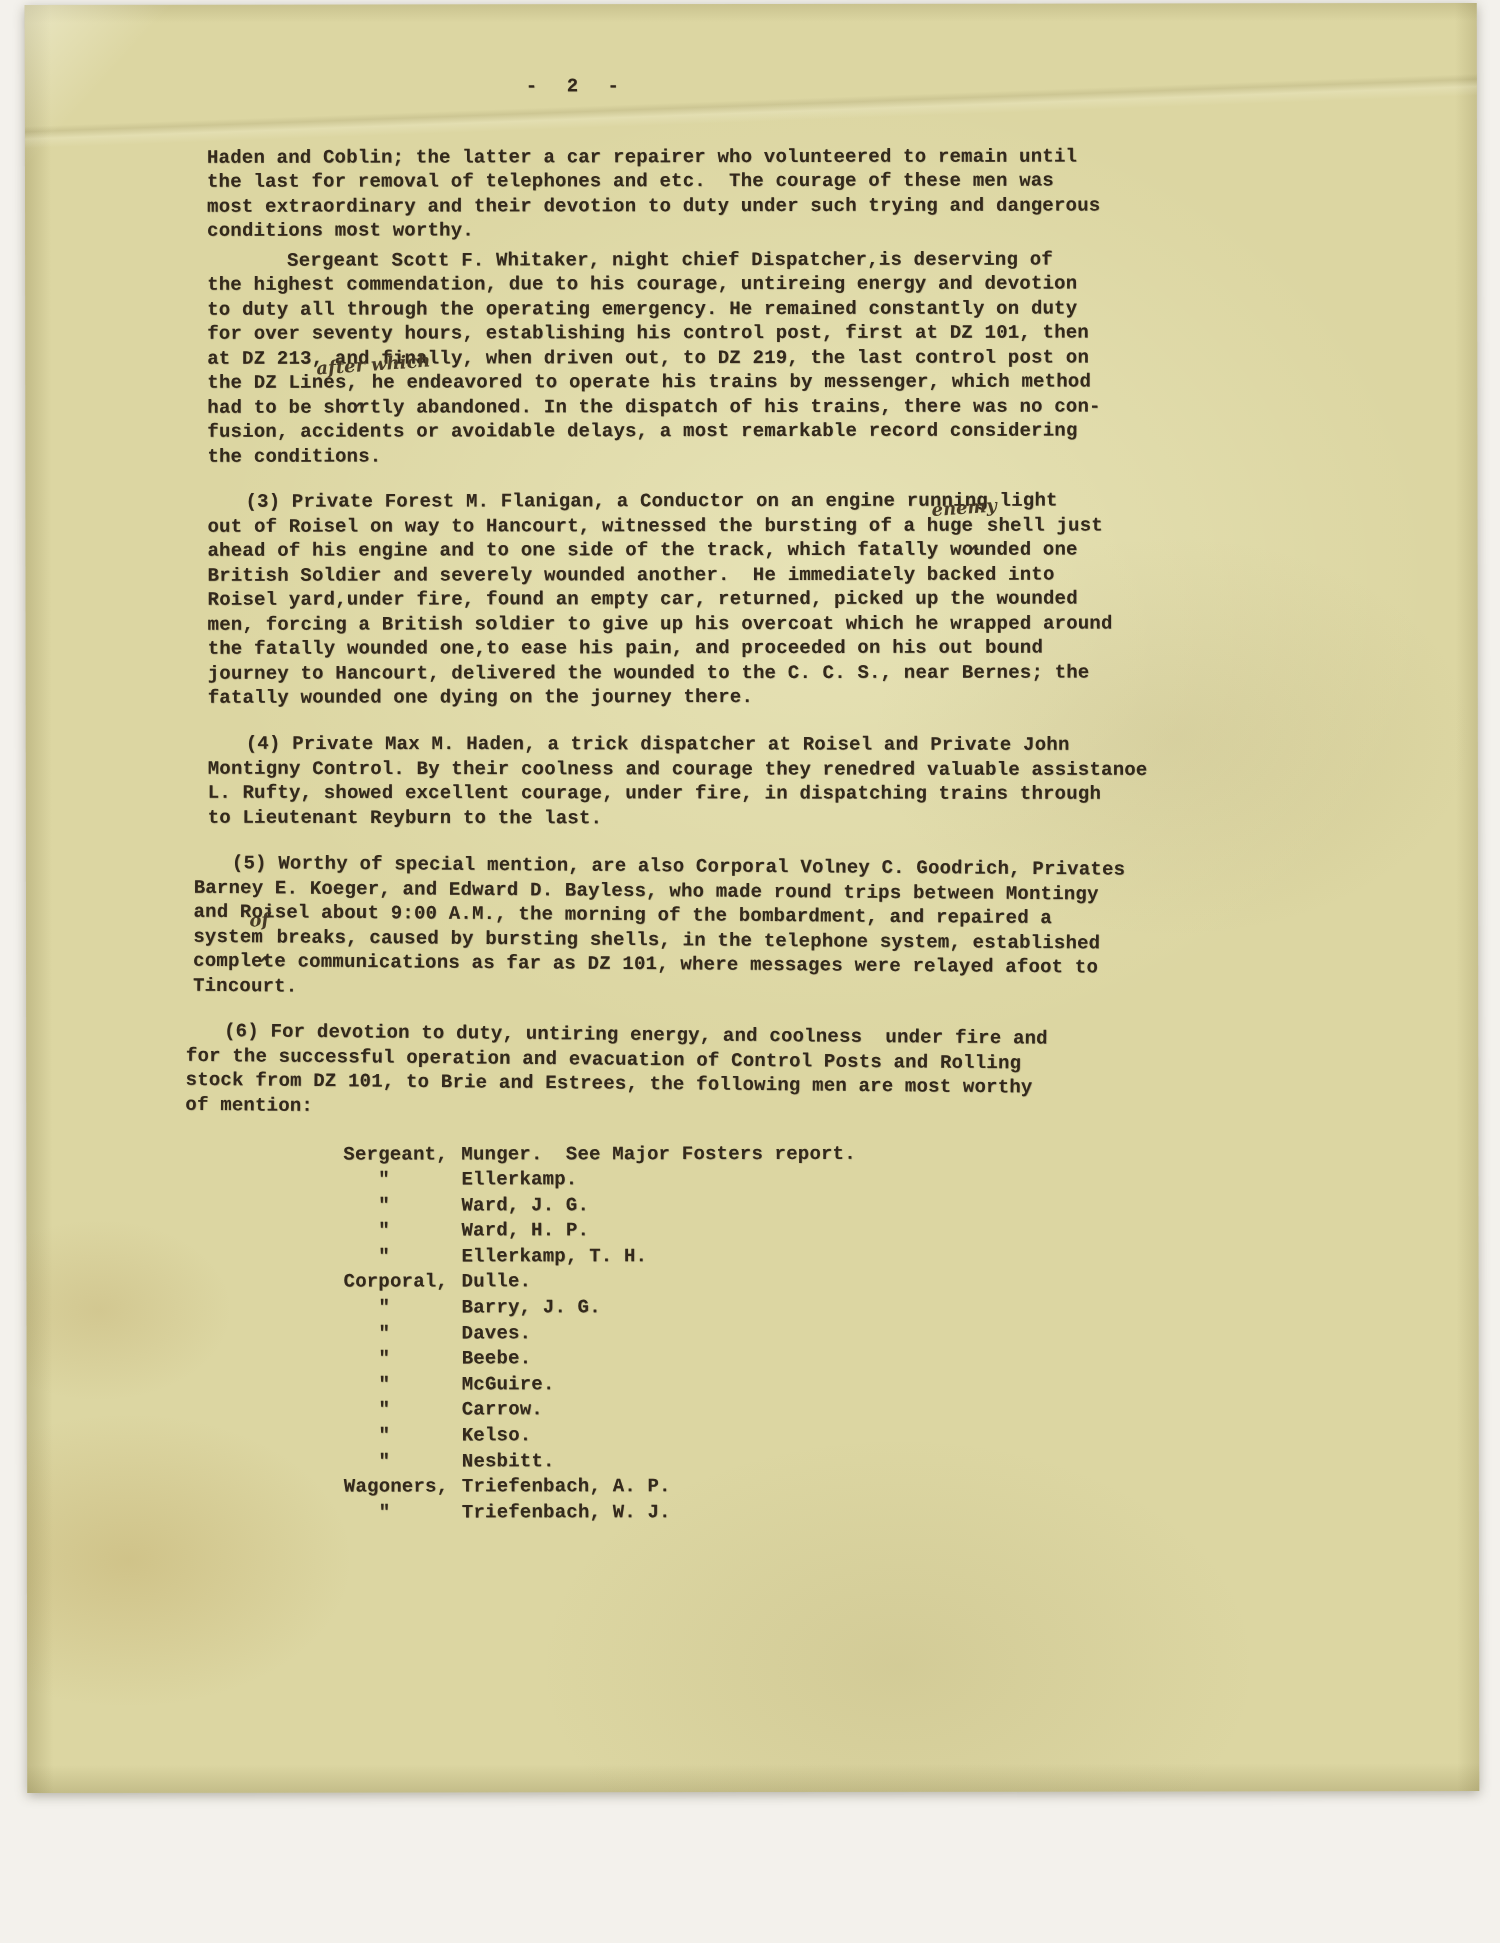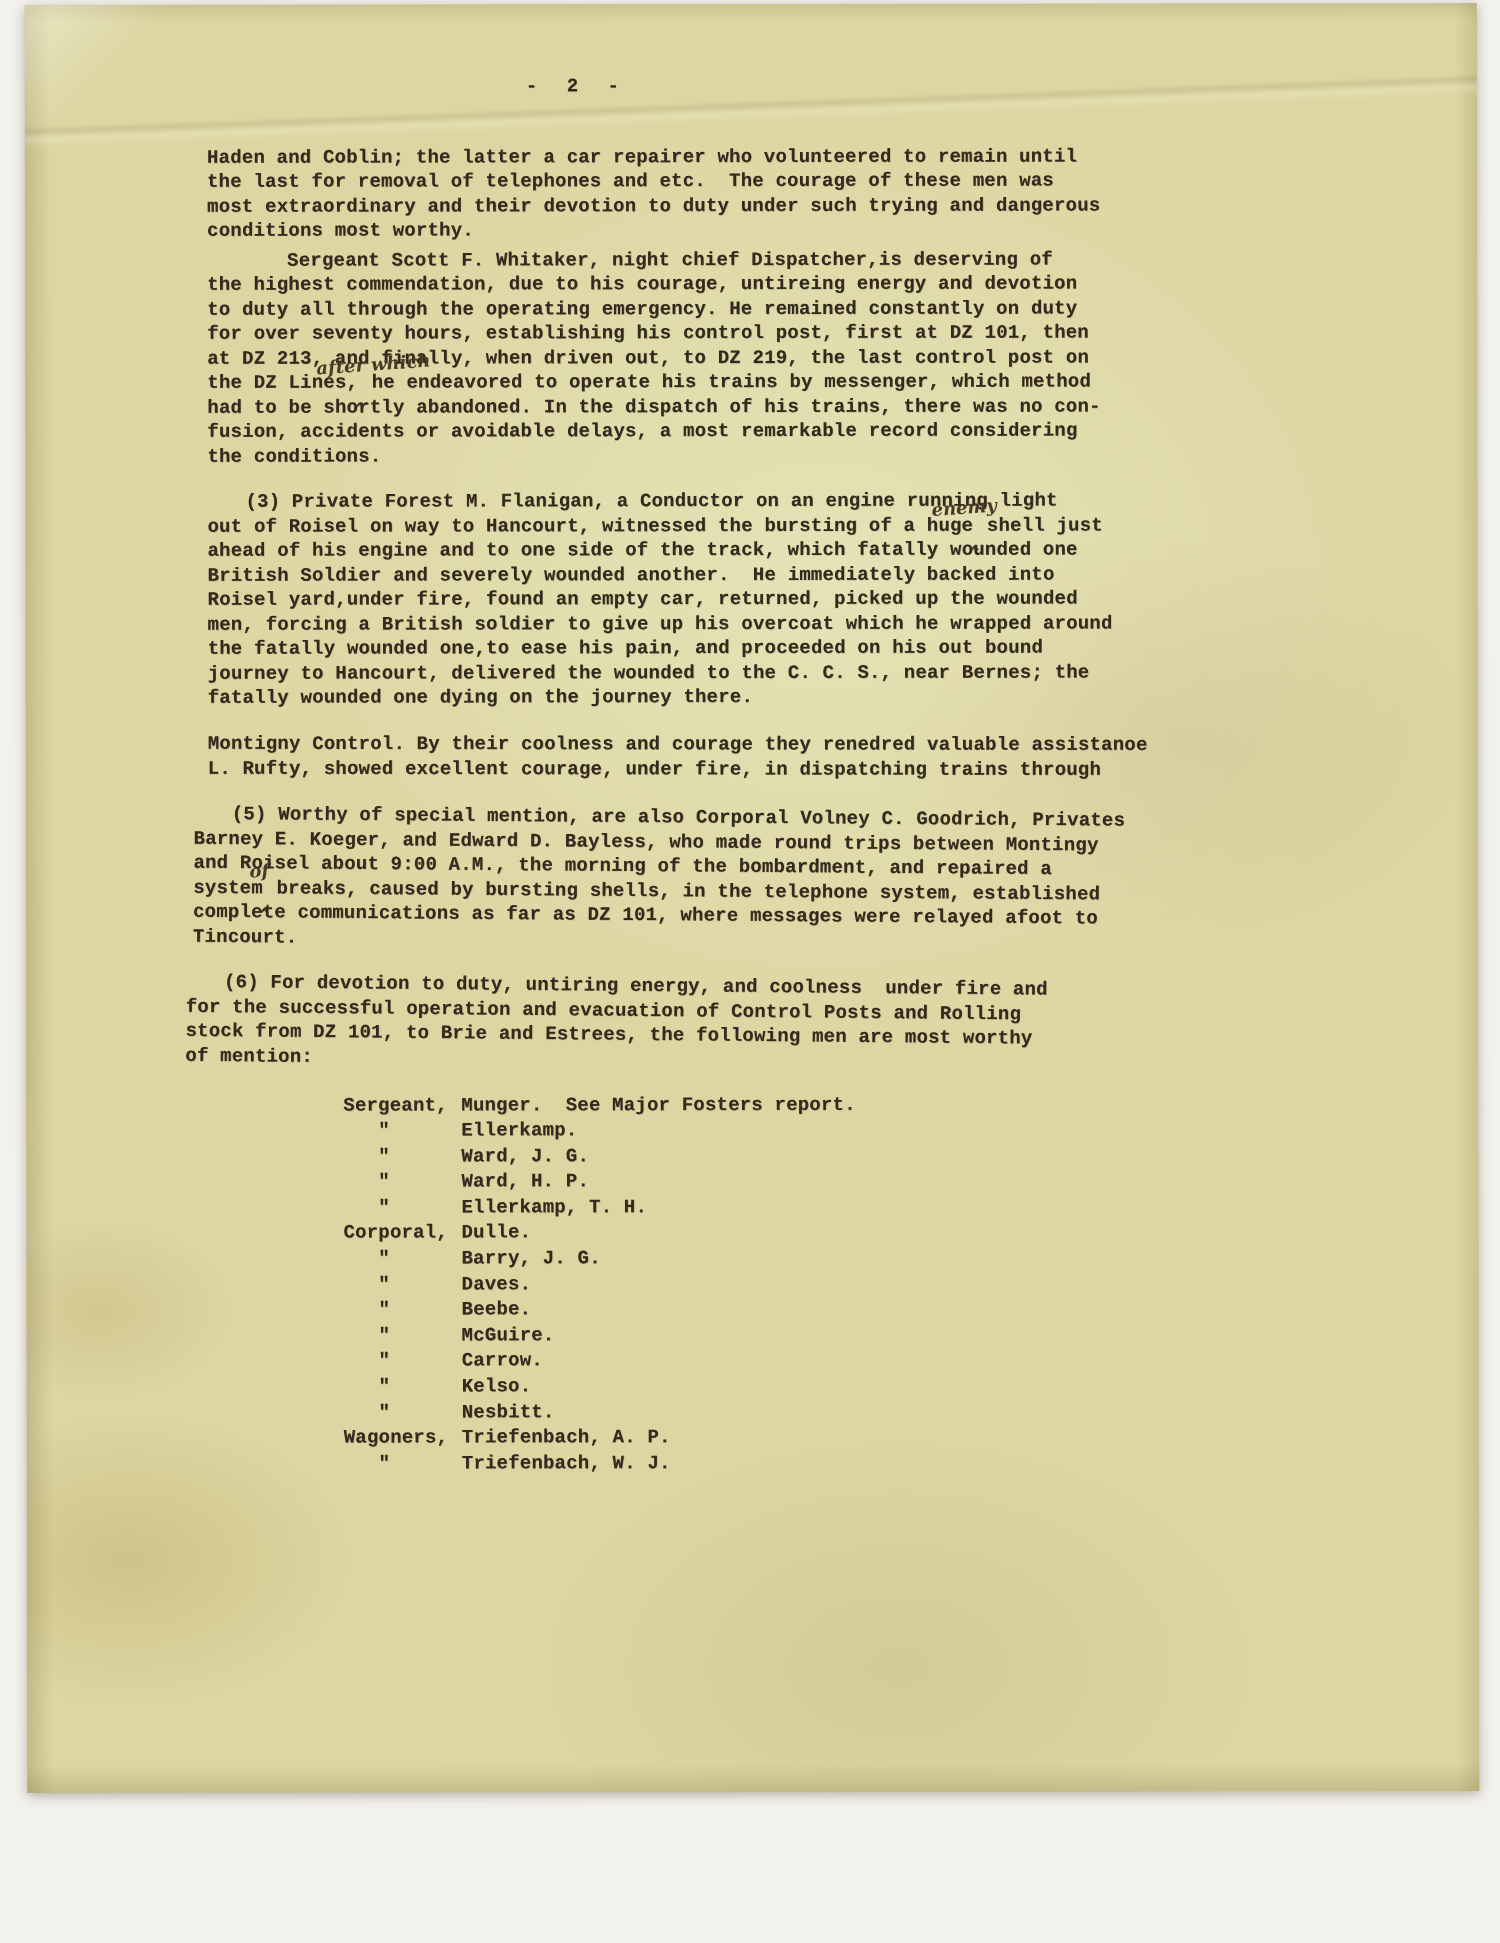--- a/index.html
+++ b/index.html
@@ -96,22 +96,24 @@
       <div class="tl">ahead of his engine and to one side of the track, which fatally wounded one</div>
       <div class="tl">British Soldier and severely wounded another.  He immediately backed into</div>
       <div class="tl">Roisel yard,under fire, found an empty car, returned, picked up the wounded</div>
       <div class="tl">men, forcing a British soldier to give up his overcoat which he wrapped around</div>
       <div class="tl">the fatally wounded one,to ease his pain, and proceeded on his out bound</div>
       <div class="tl">journey to Hancourt, delivered the wounded to the C. C. S., near Bernes; the</div>
       <div class="tl">fatally wounded one dying on the journey there.</div>
     </div>
 
     <div class="para p4">
+      <div class="tl ind-num">(4) Private Max M. Haden, a trick dispatcher at Roisel and Private John</div>
       <div class="tl">Montigny Control. By their coolness and courage they renedred valuable assistanoe</div>
       <div class="tl">L. Rufty, showed excellent courage, under fire, in dispatching trains through</div>
+      <div class="tl">to Lieutenant Reyburn to the last.</div>
     </div>
 
     <div class="para p5">
       <div class="tl ind-num">(5) Worthy of special mention, are also Corporal Volney C. Goodrich, Privates</div>
       <div class="tl">Barney E. Koeger, and Edward D. Bayless, who made round trips between Montingy</div>
       <div class="tl">and Roisel about 9:00 A.M., the morning of the bombardment, and repaired a</div>
       <div class="tl"><span>system</span><span class="ins ins-of"><span class="ins-text">of</span><span class="ins-caret">^</span></span><span> breaks, caused by bursting shells, in the telephone system, established</span></div>
       <div class="tl">complete communications as far as DZ 101, where messages were relayed afoot to</div>
       <div class="tl">Tincourt.</div>
     </div>

